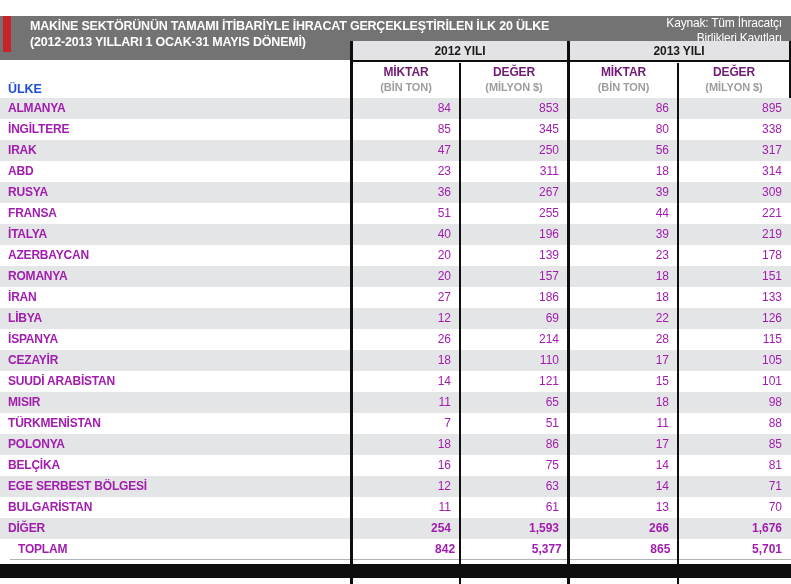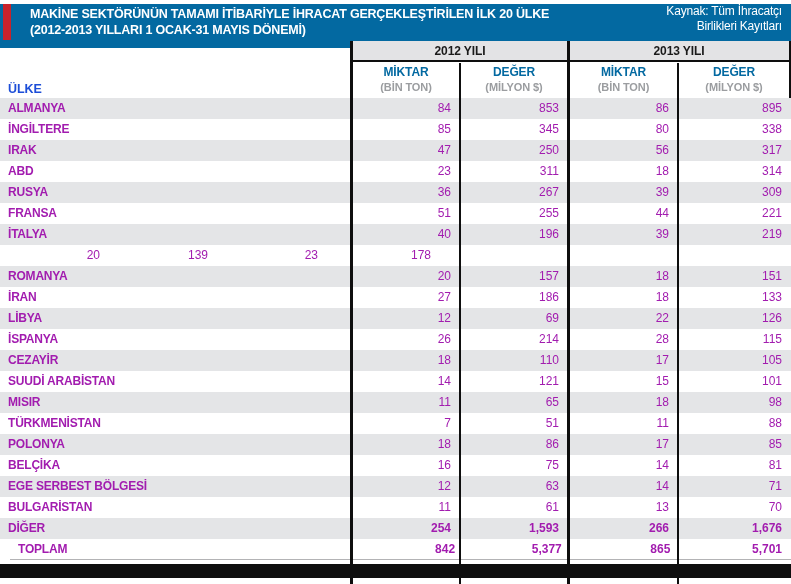--- a/index.html
+++ b/index.html
@@ -5,22 +5,22 @@
   html,body { margin:0; padding:0; background:#fff; }
   .stage {
     position:relative; width:791px; height:584px; background:#ffffff;
     overflow:hidden;
     font-family:"Liberation Sans","DejaVu Sans",sans-serif;
     -webkit-font-smoothing:antialiased;
   }
 
   
   .titlebar {
-    position:absolute; left:0; top:4px; width:791px; height:44px;
-    background:#0369a1; color:#fff;
+    position:absolute; left:0; top:16px; width:791px; height:44px;
+    background:#737373; color:#fff;
     display:flex; align-items:center;
   }
   .red-stripe { position:absolute; left:3px; top:0; width:8px; height:36px; background:#c8232b; }
   .title-block {
     position:absolute; left:30px; top:0; height:36px;
     display:flex; flex-direction:column; justify-content:center;
     font-weight:700; font-size:12.5px; line-height:1.3; letter-spacing:-0.2px;
     white-space:nowrap;
   }
   .source-block {
@@ -40,21 +40,21 @@
     text-align:center;
   }
   .yb2012 { left:350px; width:220px; }
   .yb2013 { left:567px; width:224px; }
 
   
   .subhead {
     position:absolute; top:65px; height:32px; text-align:center;
     display:flex; flex-direction:column; justify-content:flex-start;
   }
-  .subhead .shl { font-weight:700; font-size:12px; color:#0369a1; letter-spacing:-0.1px; }
+  .subhead .shl { font-weight:700; font-size:12px; color:#701a75; letter-spacing:-0.1px; }
   .subhead .shu { font-weight:700; font-size:11px; color:#9c9da0; color:#9b9da0; margin-top:2px; letter-spacing:-0.1px; }
   .sh1 { left:353px; width:106px; }
   .sh2 { left:461px; width:106px; }
   .sh3 { left:570px; width:107px; }
   .sh4 { left:679px; width:110px; }
 
   .ulke-header {
     position:absolute; left:8px; top:82px; font-weight:700; font-size:12.5px;
     color:#1d4ed8; letter-spacing:-0.1px;
   }
@@ -171,20 +171,21 @@
         <div class="cell num c5">221</div>
       </div>
       <div class="row alt">
         <div class="cell country">İTALYA</div>
         <div class="cell num c2">40</div>
         <div class="cell num c3">196</div>
         <div class="cell num c4">39</div>
         <div class="cell num c5">219</div>
       </div>
       <div class="row">
+        <div class="cell country">AZERBAYCAN</div>
         <div class="cell num c2">20</div>
         <div class="cell num c3">139</div>
         <div class="cell num c4">23</div>
         <div class="cell num c5">178</div>
       </div>
       <div class="row alt">
         <div class="cell country">ROMANYA</div>
         <div class="cell num c2">20</div>
         <div class="cell num c3">157</div>
         <div class="cell num c4">18</div>

